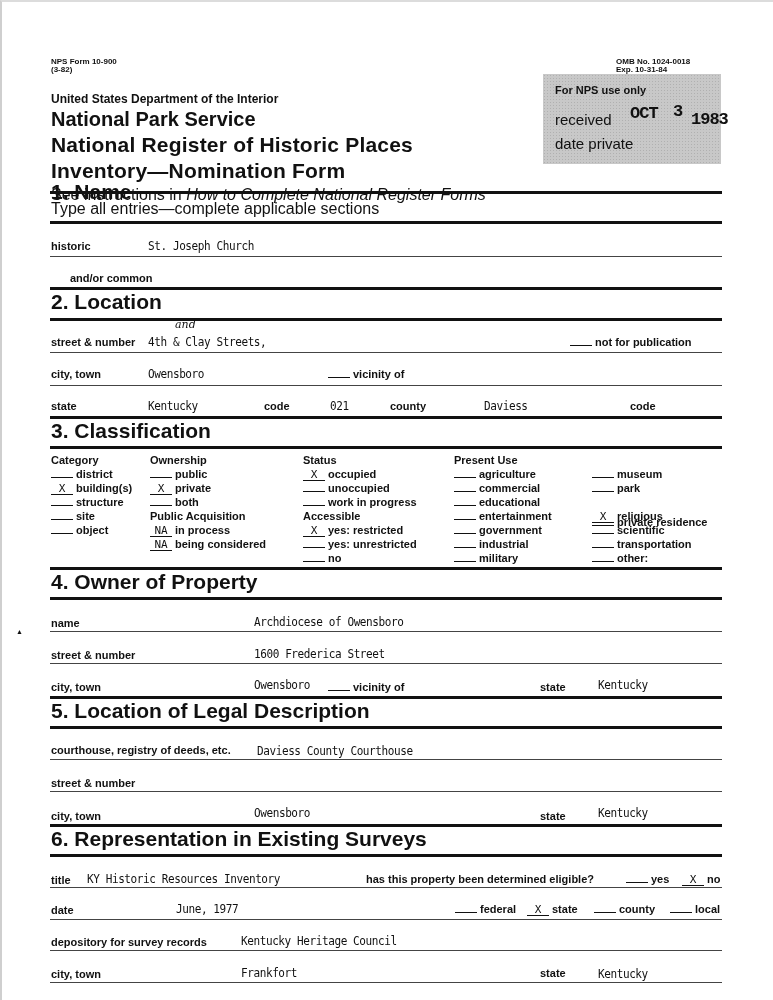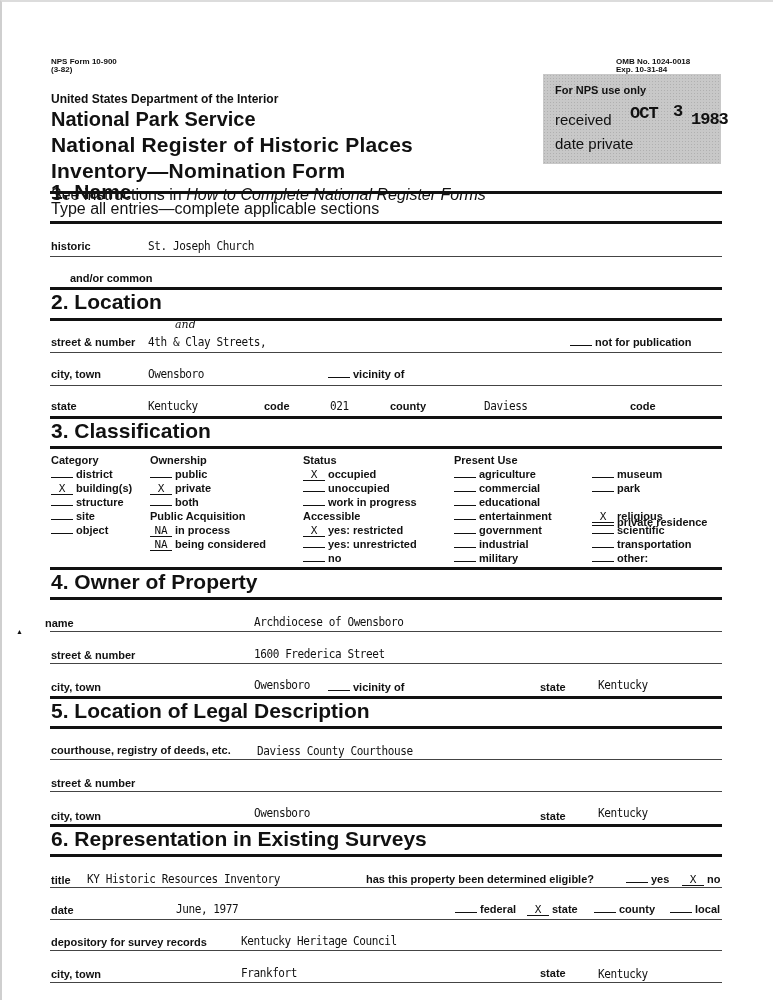--- a/index.html
+++ b/index.html
@@ -128,21 +128,21 @@
 <div class="cls-item" style="left:592px;top:510px;"><span class="blank">X</span><span>religious</span></div>
 <div class="cls-item" style="left:592px;top:524px;"><span class="blank"></span><span>scientific</span></div>
 <div class="cls-item" style="left:592px;top:538px;"><span class="blank"></span><span>transportation</span></div>
 <div class="cls-item" style="left:592px;top:552px;"><span class="blank"></span><span>other:</span></div>
 
 <div class="rule-thick" style="top:567px;"></div>
 <div class="sec-title" style="top:570px;">4.  Owner of Property</div>
 <div class="rule-thick" style="top:597px;"></div>
 <div class="abs" style="left:16px;top:600px;font-size:7px;">▲</div>
 
-<div class="label" style="left:45px;top:617px;">name</div>
+<div class="label" style="left:51px;top:617px;">name</div>
 <div class="typed" style="left:254px;top:614px;">Archdiocese of Owensboro</div>
 <div class="rule-thin" style="top:631px;"></div>
 <div class="label" style="left:51px;top:649px;">street &amp; number</div>
 <div class="typed" style="left:254px;top:646px;">1600 Frederica Street</div>
 <div class="rule-thin" style="top:663px;"></div>
 <div class="label" style="left:51px;top:681px;">city, town</div>
 <div class="typed" style="left:254px;top:677px;">Owensboro</div>
 <div class="label" style="left:328px;top:681px;"><span class="blank"></span><span>vicinity of</span></div>
 <div class="label" style="left:540px;top:681px;">state</div>
 <div class="typed" style="left:598px;top:677px;">Kentucky</div>

